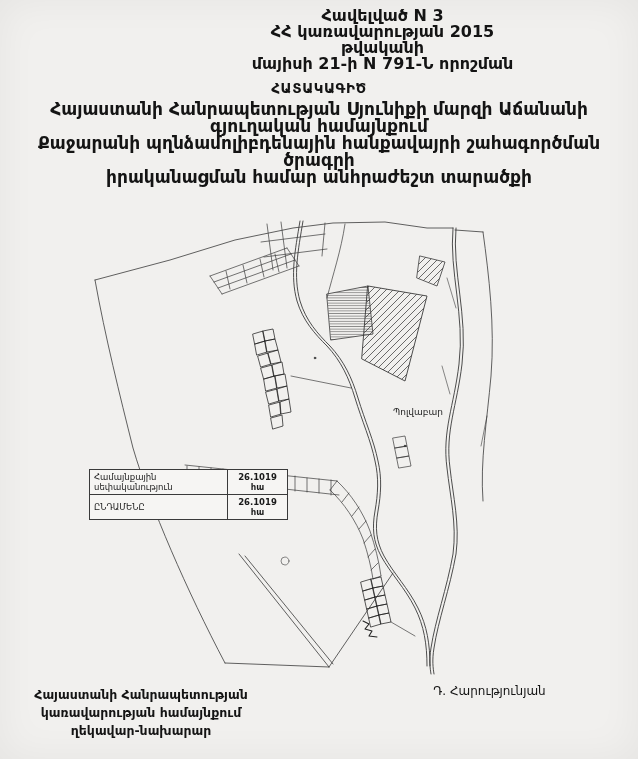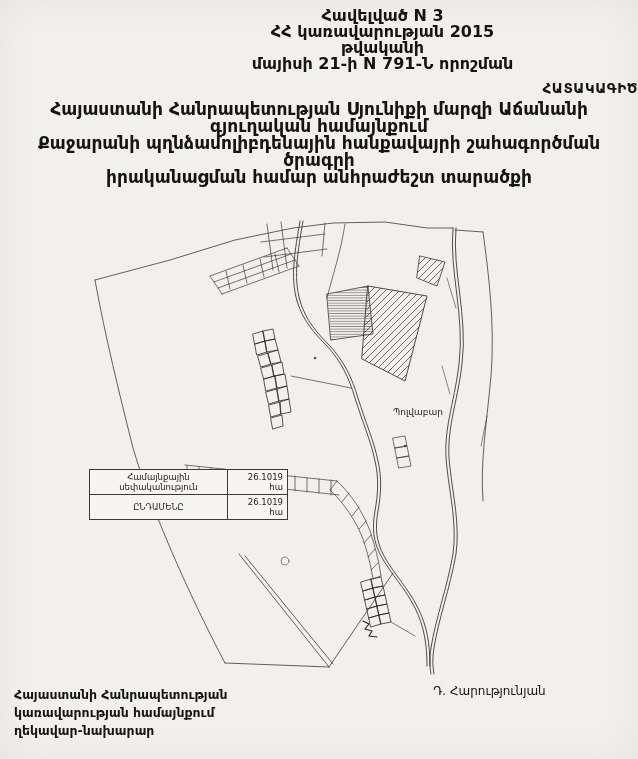--- a/index.html
+++ b/index.html
@@ -9,38 +9,38 @@
     position:relative; width:638px; height:759px; margin:0 auto;
     background:#f1f0ee; color:#141414; overflow:hidden;
     box-shadow: inset 0 0 40px rgba(0,0,0,0.05);
   }
   .header-block {
     position:absolute; top:8px; left:240px; width:285px;
     text-align:center; font-size:16px; font-weight:bold; line-height:16px;
   }
   .doc-title {
     position:absolute; top:80px; left:0; width:100%;
-    text-align:right; font-size:13.5px; font-weight:bold; letter-spacing:0.6px;
+    text-align:center; font-size:13.5px; font-weight:bold; letter-spacing:0.6px;
   }
   .subtitle {
     position:absolute; top:101px; left:0; width:100%;
     text-align:center; font-size:17px; font-weight:bold; line-height:17px;
   }
   .map-wrap { position:absolute; top:216px; left:75px; width:490px; height:465px; }
   .map-wrap svg { position:absolute; top:0; left:0; }
   .map-table {
     position:absolute; top:253px; left:14px; border-collapse:collapse;
     background:#f6f5f3; font-size:8.5px; color:#1a1a1a;
   }
   .map-table td { border:1px solid #3a3a3a; padding:2px 4px; height:18px; }
-  .map-table .lbl { width:138px; text-align:center; }
-  .map-table .val { width:60px; text-align:right; }
+  .map-table .lbl { width:138px; text-align:left; }
+  .map-table .val { width:60px; text-align:center;font-weight:bold; }
   .footer-left {
     position:absolute; top:686px; left:14px; width:254px;
-    text-align:left; font-size:12.5px; font-weight:bold; line-height:18px;
+    text-align:center; font-size:12.5px; font-weight:bold; line-height:18px;
   }
   .footer-sign {
     position:absolute; top:684px; left:402px; width:175px;
     text-align:center; font-size:12px;
   }
 </style>
 </head>
 <body>
 
 <div class="page">

